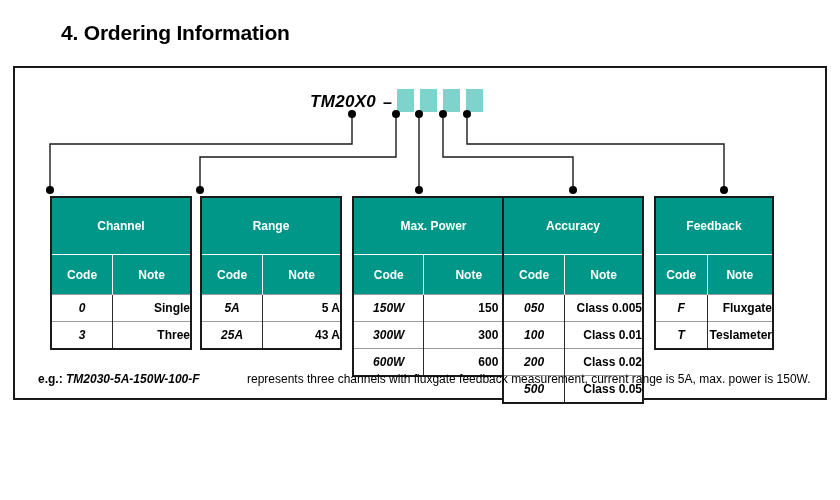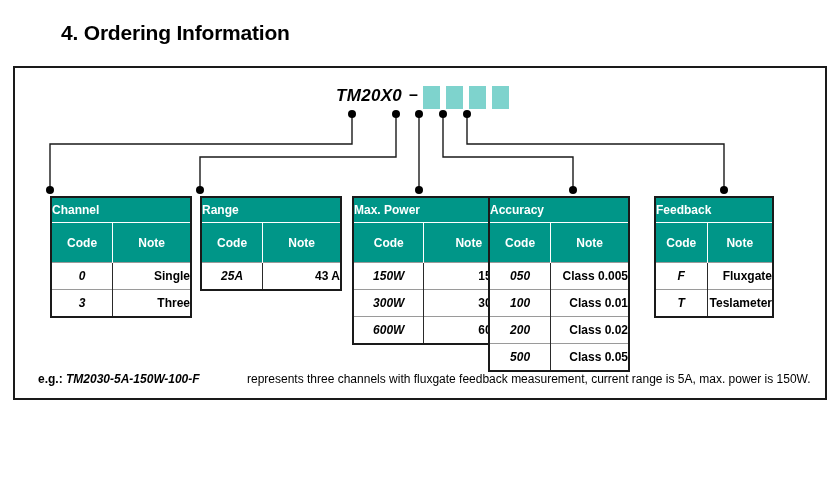--- a/index.html
+++ b/index.html
@@ -39,23 +39,22 @@
     box-sizing: border-box;
     background: #ffffff;
   }
 
   
   #partnumber-row {
     position: absolute;
     left: 295px;
     top: 18px;
     display: flex;
-    align-items: flex-start;
+    align-items: flex-end;
     height: 26px;
-    margin-left: 26px;
   }
   #partnumber-base {
     font-size: 17px;
     font-weight: bold;
     font-style: italic;
     color: #000000;
     letter-spacing: 0.3px;
     white-space: nowrap;
   }
   #partnumber-dash {
@@ -93,23 +92,23 @@
   .spec-table table {
     border-collapse: collapse;
     width: 100%;
   }
   .spec-table th.group-title {
     background: #009688;
     color: #ffffff;
     font-size: 12px;
     font-weight: bold;
     height: 24px;
-    text-align: left;
+    text-align: center;
     border: none;
-    padding: 0;
+    padding: 16px;
   }
   .spec-table th.col-head {
     background: #009688;
     color: #ffffff;
     font-size: 12px;
     font-weight: bold;
     height: 25px;
     text-align: center;
     padding: 7px;
     border-top: 1px solid #ffffff;
@@ -233,20 +232,24 @@
     <table>
       <tbody>
           <tr>
         <th class="group-title" colspan="2">Range</th>
       </tr>
       <tr>
         <th class="col-head code-col">Code</th>
         <th class="col-head">Note</th>
       </tr>
       <tr>
+        <td class="code-cell">5A</td>
+        <td class="note-cell">5 A</td>
+      </tr>
+      <tr>
         <td class="code-cell">25A</td>
         <td class="note-cell">43 A</td>
       </tr>
     </tbody>
       </table>
   </div>
 
   <div class="spec-table" style="left:337px; top:128px; width:163px;">
     <table>
       <tbody>
@@ -266,21 +269,21 @@
         <td class="note-cell">300 W</td>
       </tr>
       <tr>
         <td class="code-cell">600W</td>
         <td class="note-cell">600 W</td>
       </tr>
     </tbody>
       </table>
   </div>
 
-  <div class="spec-table" style="left:473px; top:128px; width:142px;">
+  <div class="spec-table" style="left:487px; top:128px; width:142px;">
     <table>
       <tbody>
           <tr>
         <th class="group-title" colspan="2">Accuracy</th>
       </tr>
       <tr>
         <th class="col-head code-col">Code</th>
         <th class="col-head">Note</th>
       </tr>
       <tr>

